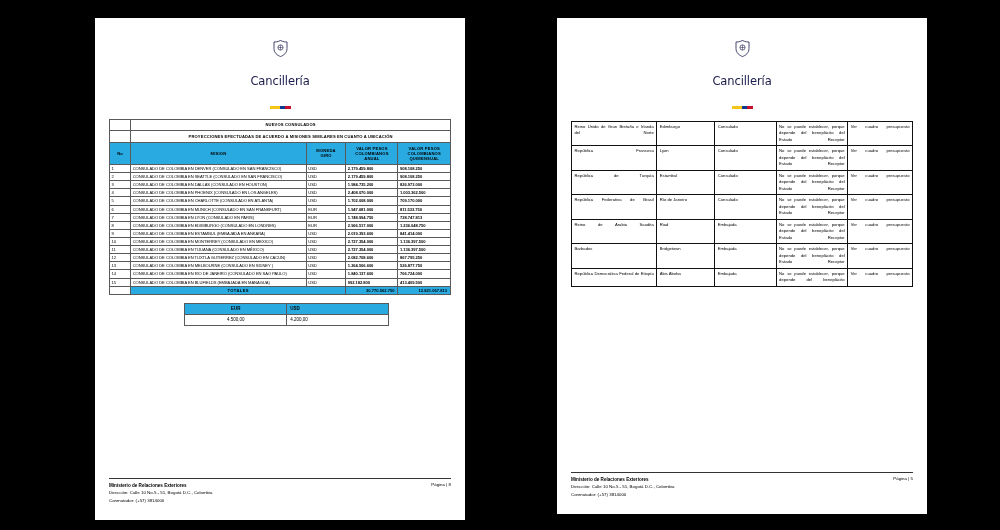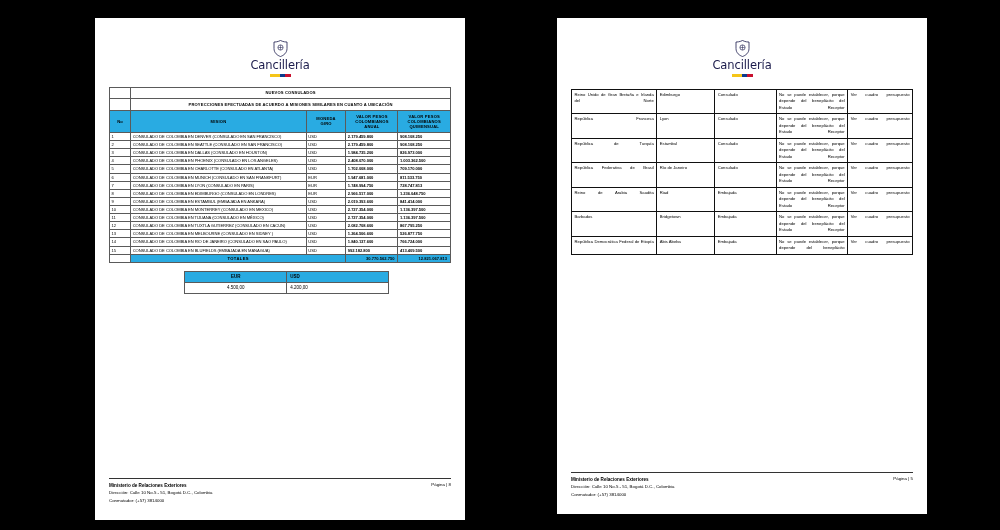--- a/index.html
+++ b/index.html
@@ -31,20 +31,21 @@
     padding: 0 14px;
   }
 
   
   .letterhead {
     display: flex;
     flex-direction: column;
     align-items: center;
     padding-top: 22px;
     padding-bottom: 8px;
+    gap: 16px;
   }
   .crest { width: 15px; height: 17px; display:block; }
   .brand-word {
     font-size: 11.5px;
     color: #1b1b4b;
     letter-spacing: -0.1px;
     margin-top: 1px;
     font-family: "DejaVu Sans", sans-serif;
   }
   .flagbar { display: flex; width: 21px; height: 2.5px; margin-top: 2px; }

